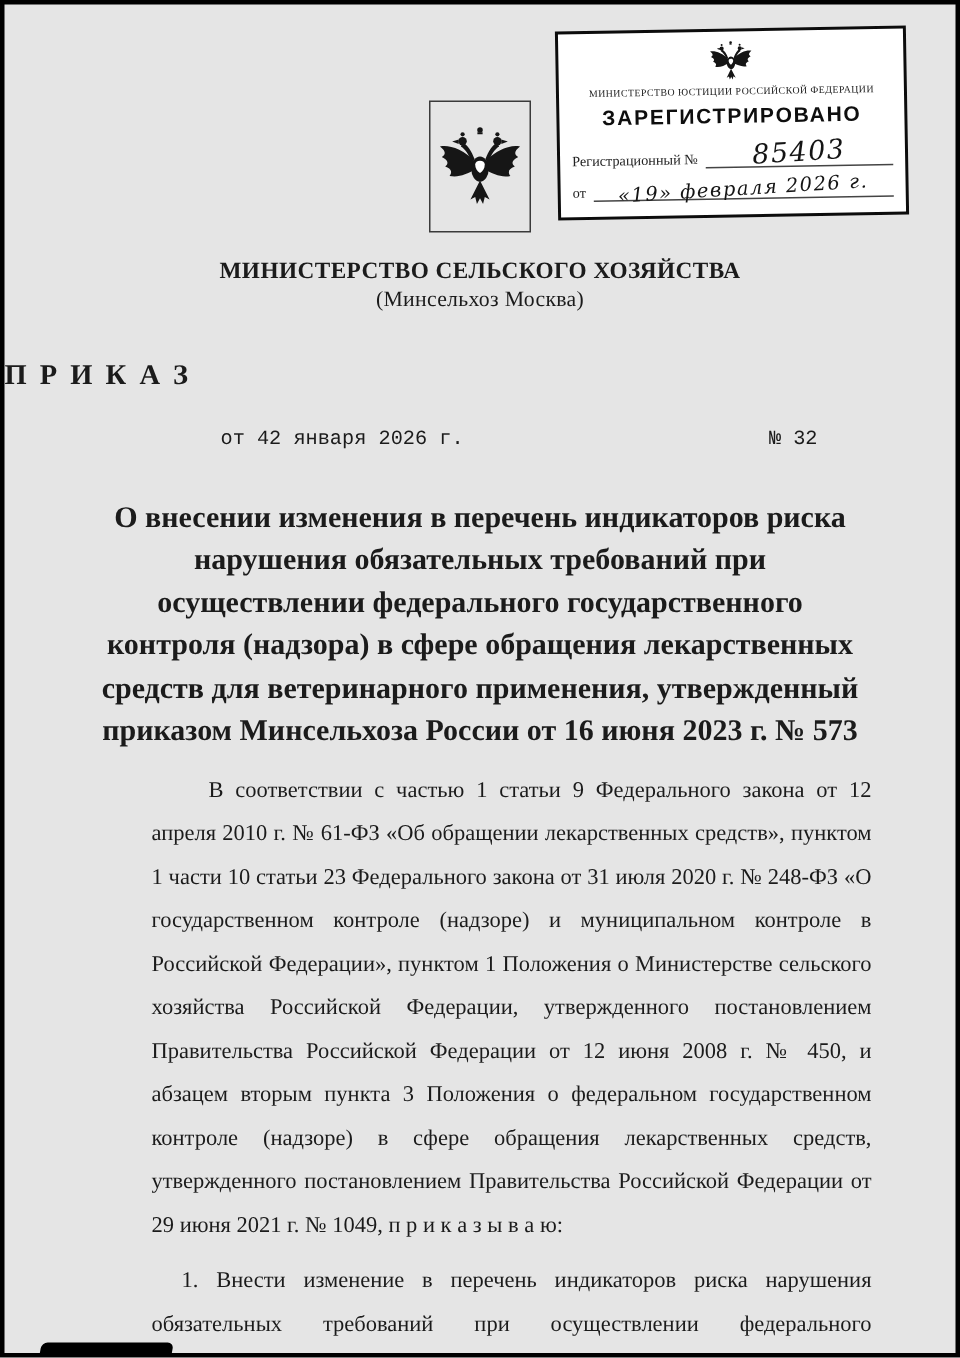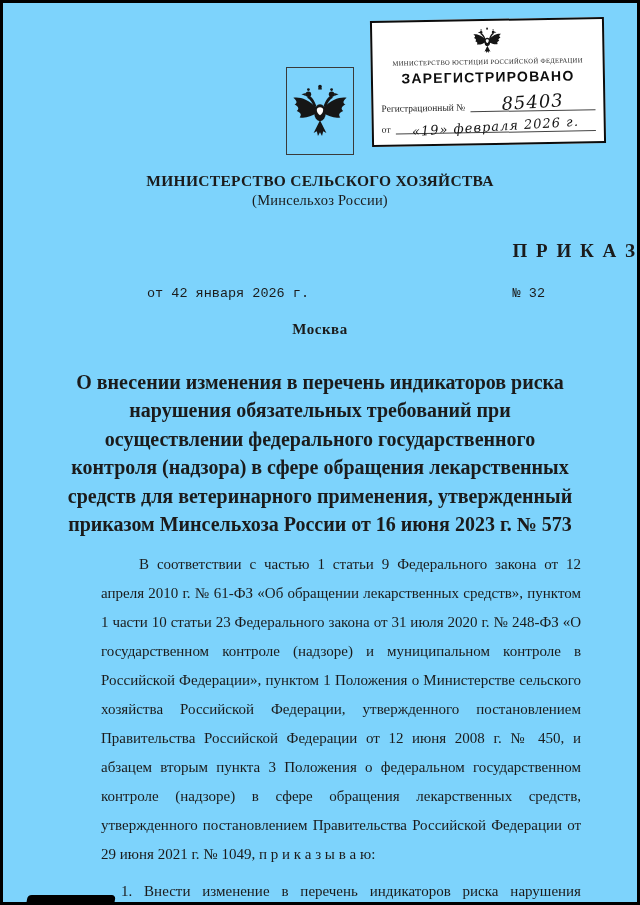--- a/index.html
+++ b/index.html
@@ -1,20 +1,20 @@
 <!DOCTYPE html>
 <html><head>
 <meta charset="utf-8">
 <style>
   html,body{margin:0;padding:0;background:#888;}
   .page{
     position:relative;
     width:640px;height:905px;
     margin:0 auto;
-    background:#7dd3fc;
+    background:#e5e5e5;
     border:3px solid #000;
     box-sizing:border-box;
     font-family:"Liberation Serif", serif;
     color:#1b1b1b;
     overflow:hidden;
   }
 
   
   .stamp{
     position:absolute;top:16px;right:32px;width:234px;
@@ -52,21 +52,21 @@
     width:68px;height:88px;
     border:1px solid #3a3a3a;
     display:flex;align-items:center;justify-content:center;
     box-sizing:border-box;
   }
 
   
   .ministry{ text-align:center;margin-top:16px;font-weight:bold;font-size:15.5px;line-height:1.3;letter-spacing:.3px;}
   .ministry-sub{font-weight:normal;font-size:14.5px;letter-spacing:.2px;}
 
-  .doc-type{text-align:right;margin-top:30px;font-size:19px;font-weight:bold;letter-spacing:2px;}
+  .doc-type{text-align:left;margin-top:30px;font-size:19px;font-weight:bold;letter-spacing:2px;}
 
   .date-row{
     display:flex;justify-content:space-between;
     margin:24px 92px 0 144px;
     font-family:"Liberation Mono", monospace;
     font-size:13.5px;
   }
 
   .city{text-align:center;font-weight:bold;margin-top:20px;font-size:15px;letter-spacing:.5px;}
 
@@ -151,31 +151,30 @@
         <path d="M54 46c16-17 32-21 42-19-8 6-6 10-2 12-8 4-8 8-4 11-8 3-8 7-5 11-11 2-19-2-31-8z"></path>
         <ellipse cx="50" cy="53" rx="10" ry="14.5"></ellipse>
         <path d="M50 66L39 88l5.5-3 2 8 3.5-6.5 3.5 6.5 2-8 5.5 3z"></path>
         <path d="M50 43.5c3.2 0 5.5 1.6 5.5 4.3 0 4.4-2.2 7.6-5.5 9.7-3.3-2.1-5.5-5.3-5.5-9.7 0-2.7 2.3-4.3 5.5-4.3z" fill="#fff"></path>
       </g>
     </svg>
   </div>
 
   <div class="ministry">
     <div>МИНИСТЕРСТВО СЕЛЬСКОГО ХОЗЯЙСТВА</div>
-    <div class="ministry-sub">(Минсельхоз России)</div>
+    <div class="ministry-sub">(Минсельхоз Москва)</div>
   </div>
 
   <div class="doc-type">П Р И К А З</div>
 
   <div class="date-row">
     <span>от 42 января 2026 г.</span>
     <span>№  32</span>
   </div>
 
-  <div class="city">Москва</div>
 
   <div class="title">О внесении изменения в перечень индикаторов риска нарушения обязательных требований при осуществлении федерального государственного контроля (надзора) в сфере обращения лекарственных средств для ветеринарного применения, утвержденный приказом Минсельхоза России от 16 июня 2023 г. № 573</div>
 
   <div class="body">
     <p>В соответствии с частью 1 статьи 9 Федерального закона от 12 апреля 2010 г. № 61-ФЗ «Об обращении лекарственных средств», пунктом 1 части 10 статьи 23 Федерального закона от 31 июля 2020 г. № 248-ФЗ «О государственном контроле (надзоре) и муниципальном контроле в Российской Федерации», пунктом 1 Положения о Министерстве сельского хозяйства Российской Федерации, утвержденного постановлением Правительства Российской Федерации от 12 июня 2008 г. № 450, и абзацем вторым пункта 3 Положения о федеральном государственном контроле (надзоре) в сфере обращения лекарственных средств, утвержденного постановлением Правительства Российской Федерации от 29 июня 2021 г. № 1049, п р и к а з ы в а ю:</p>
     <p class="p2">1. Внести изменение в перечень индикаторов риска нарушения обязательных требований при осуществлении федерального государственного контроля (надзора) в сфере обращения лекарственных</p>
   </div>
 
   <div class="artifact"></div>
 

